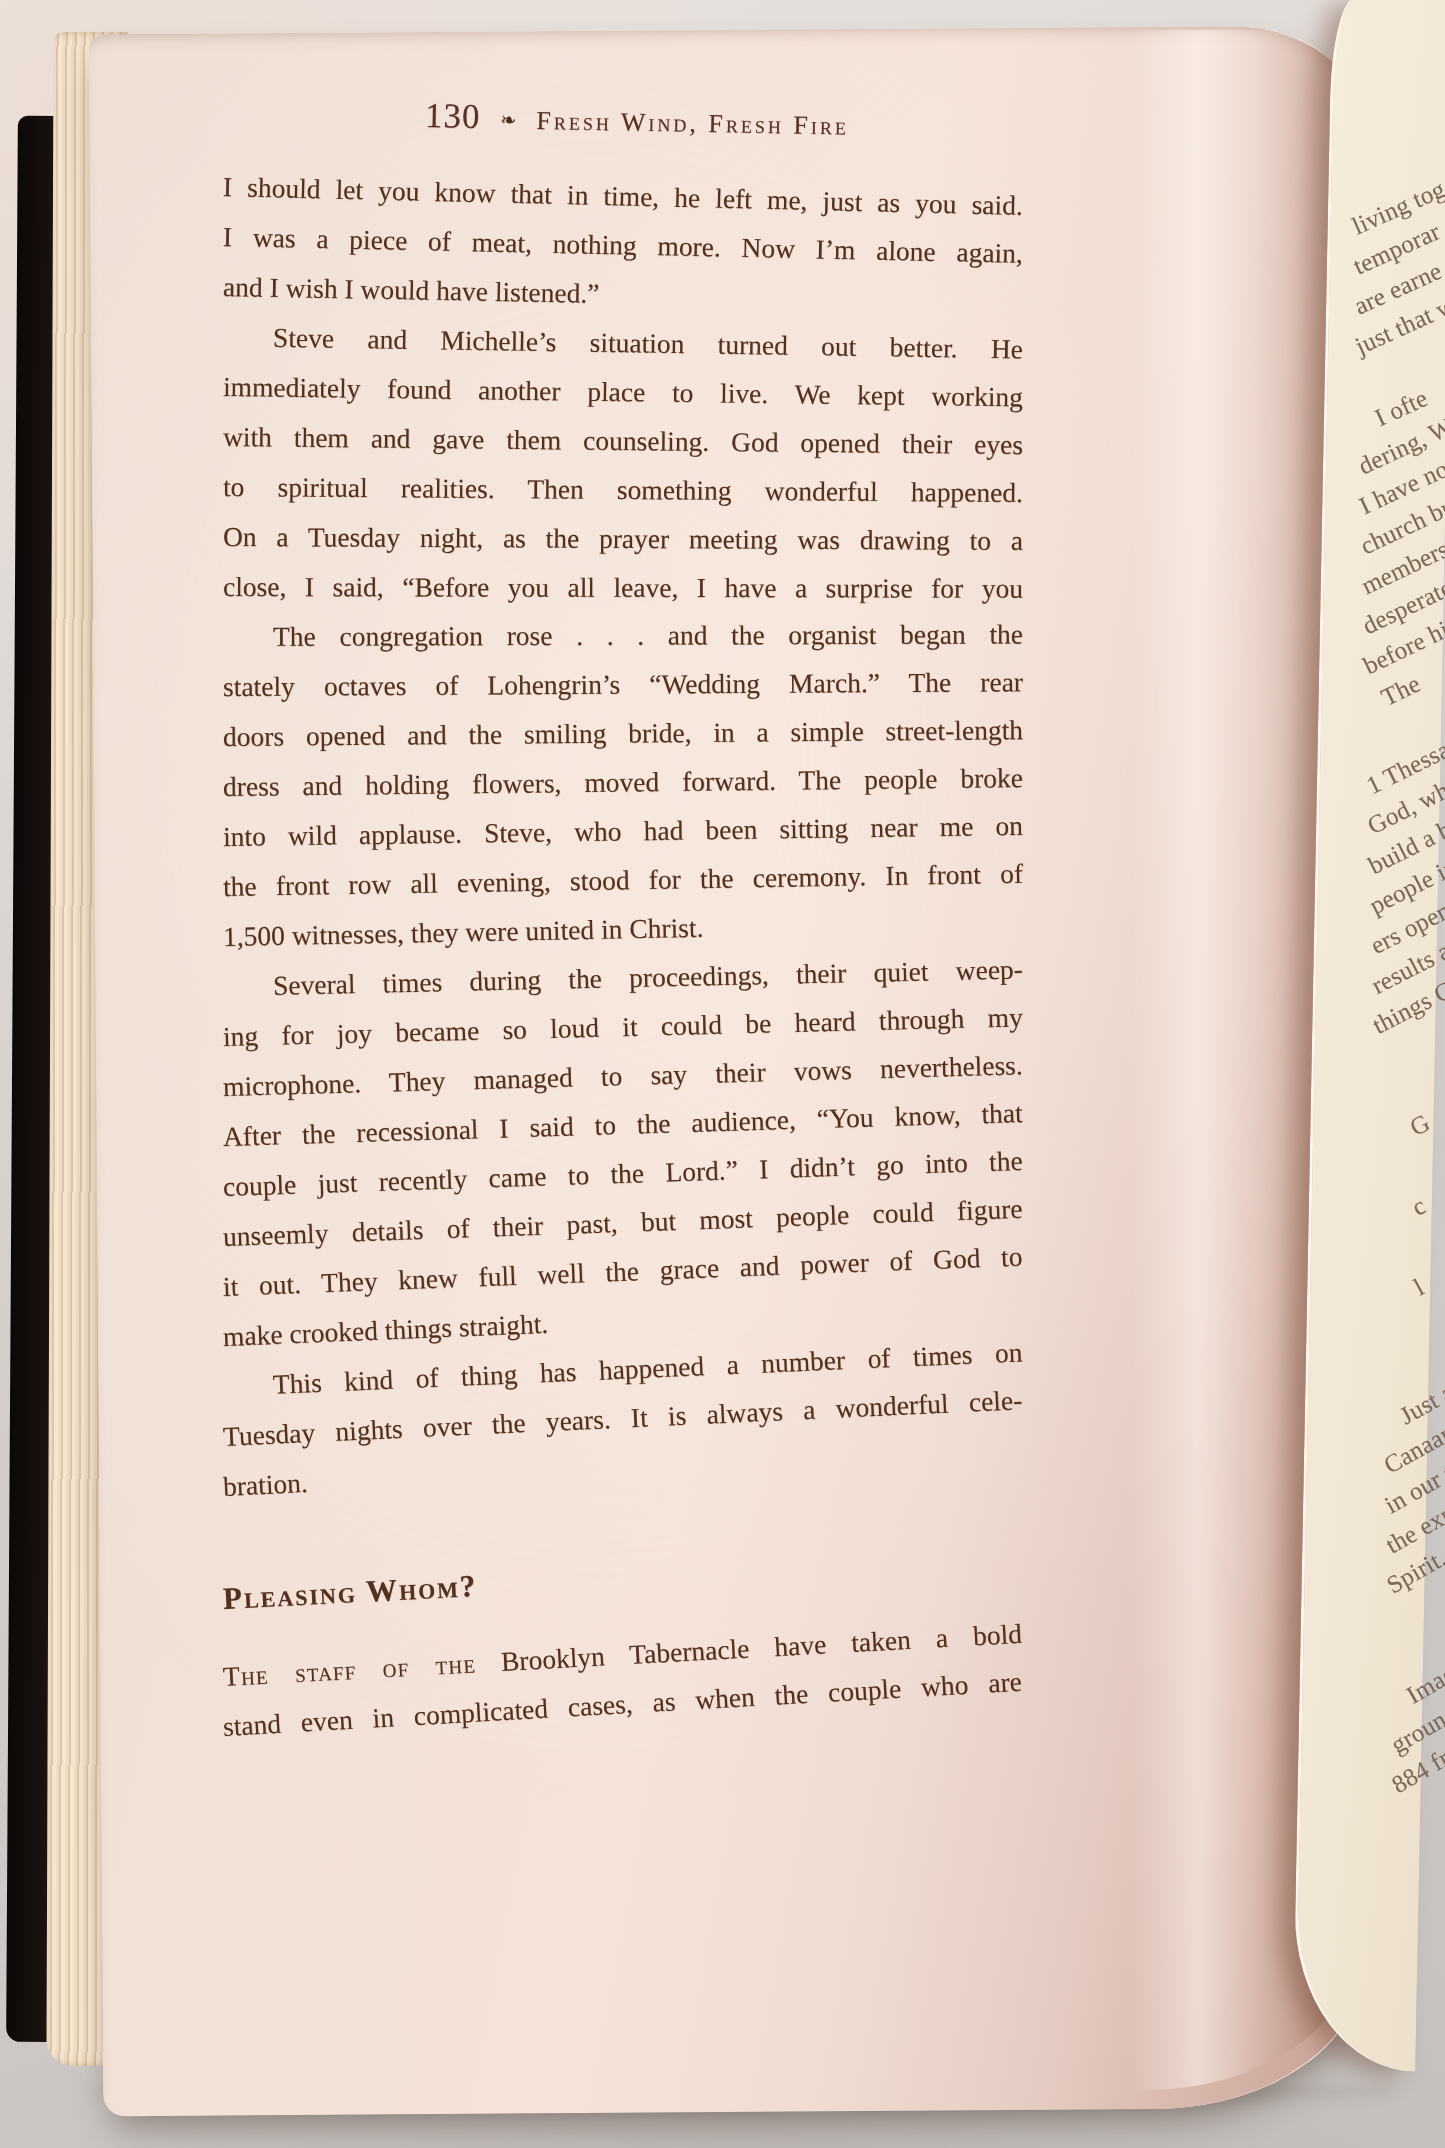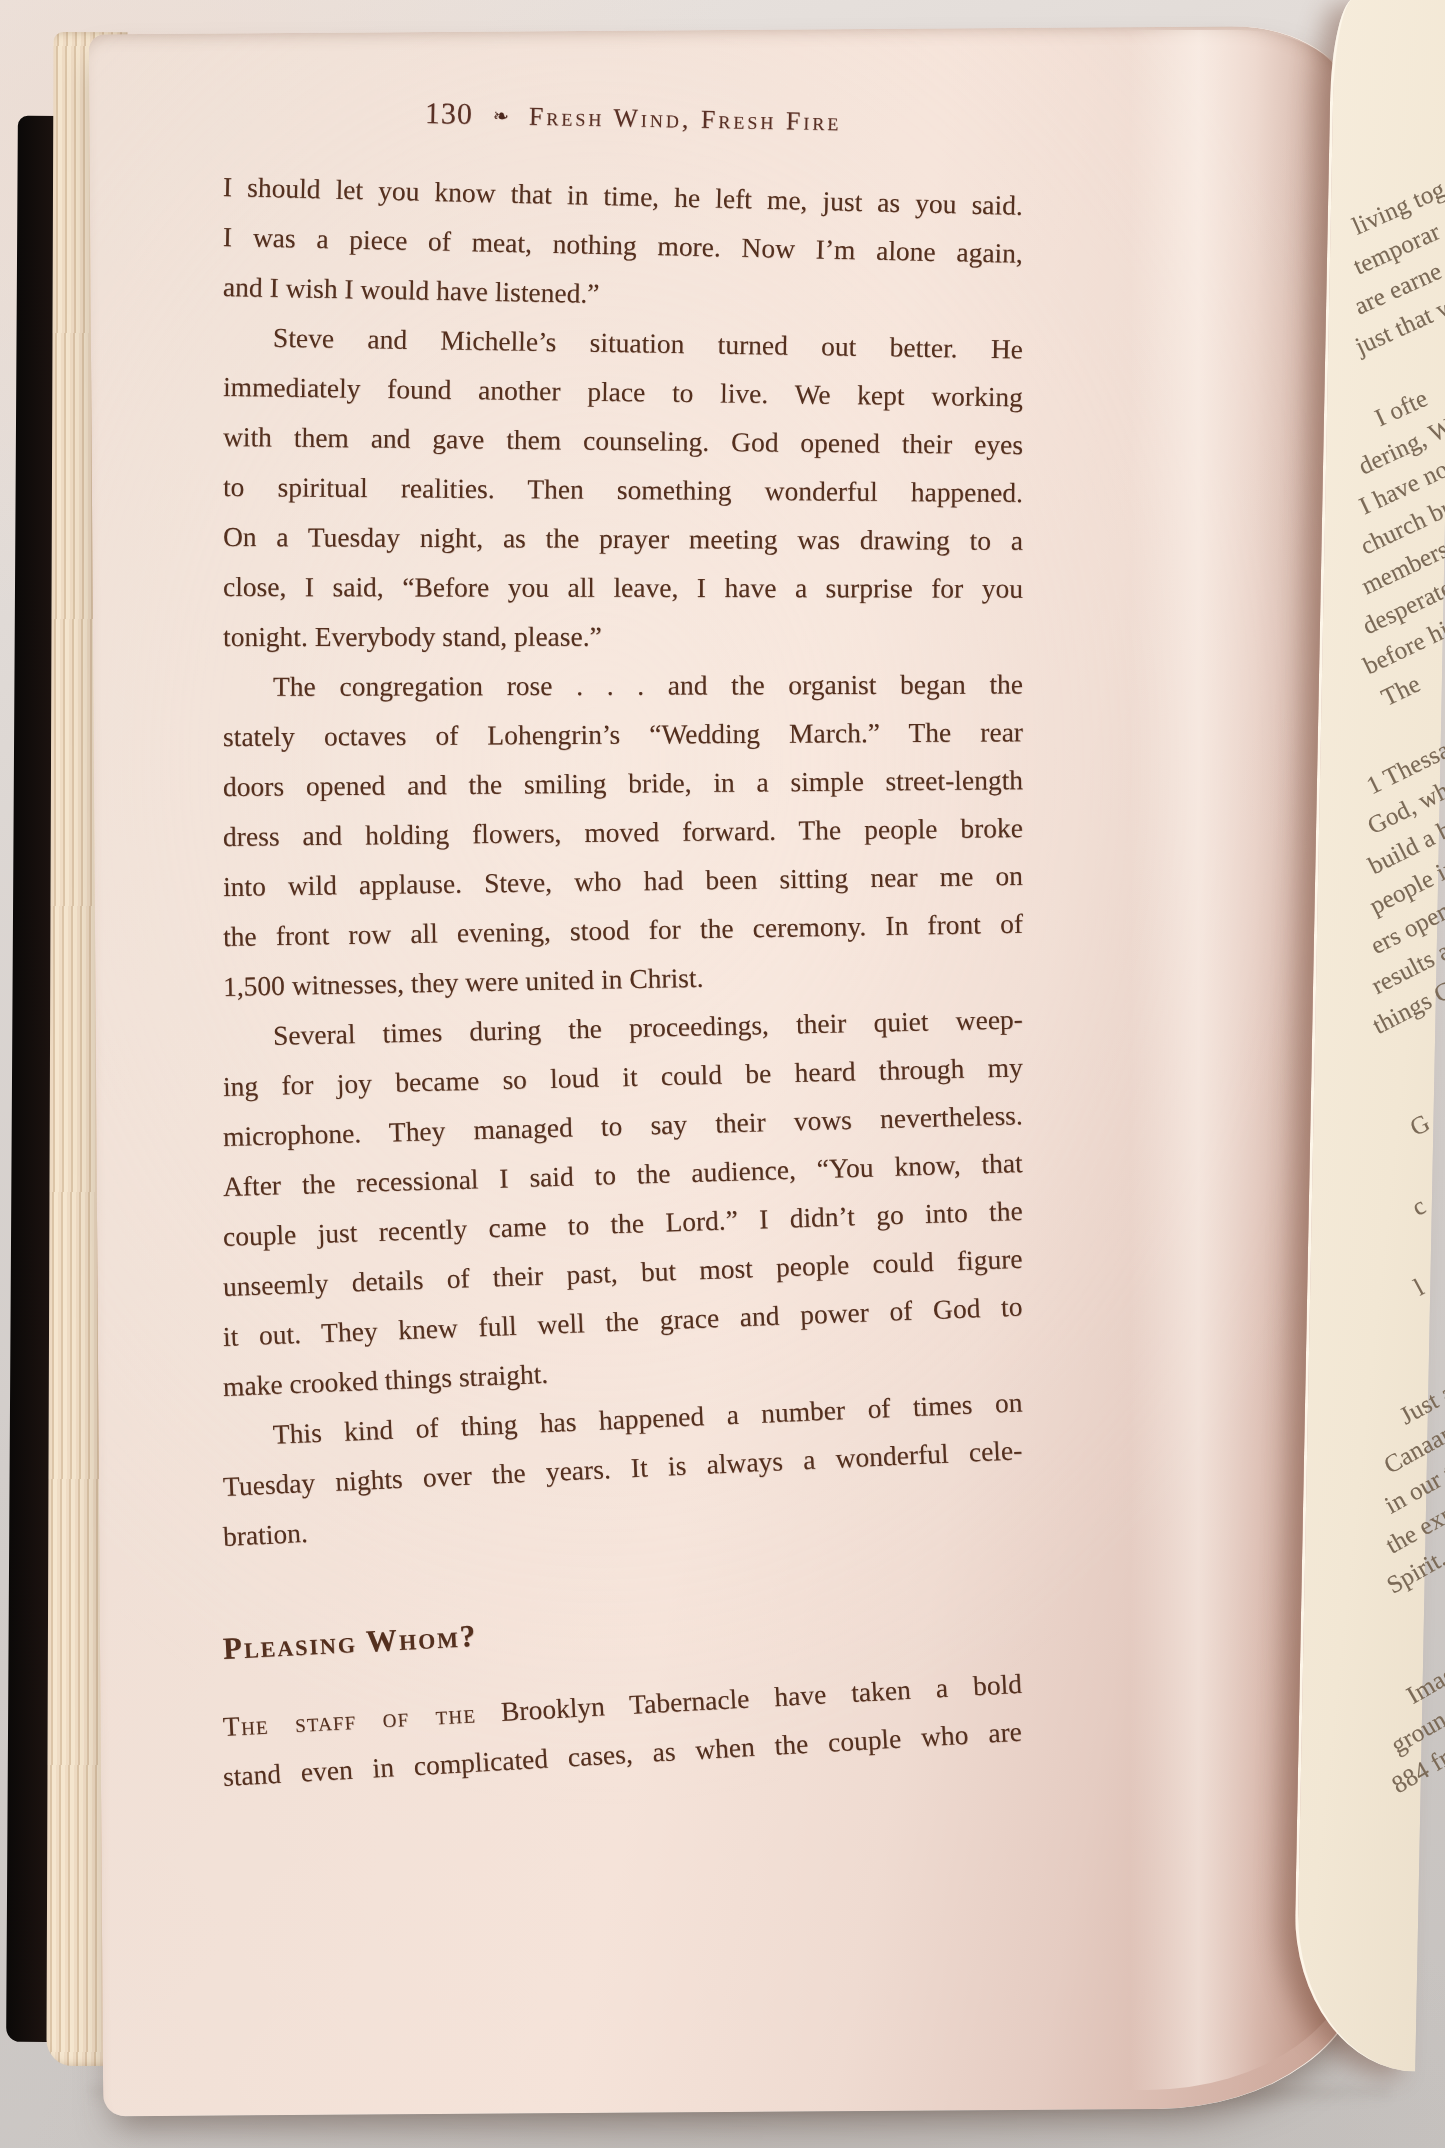--- a/index.html
+++ b/index.html
@@ -41,21 +41,21 @@
     position:absolute;left:1130px;top:30px;width:228px;height:2060px;pointer-events:none;
     background:linear-gradient(90deg,rgba(255,246,238,0) 0%,rgba(255,247,240,.55) 30%,rgba(244,226,216,.15) 55%,rgba(140,85,65,.22) 82%,rgba(110,60,45,.34) 100%);
     border-radius:0 120px 210px 0 / 0 80px 150px 0;
   }
   
   .page-header{
     position:absolute;left:425px;top:96px;display:flex;align-items:baseline;gap:20px;
     color:#5a3126;transform:rotate(1deg);transform-origin:left center;
     text-shadow:.3px .4px .7px rgba(90,49,38,.45);
   }
-  .page-num{font-size:30px;letter-spacing:1px;}
+  .page-num{font-size:35px;letter-spacing:1px;}
   .ornament{font-size:19px;position:relative;top:-2px;color:#4c281e;}
   .head-title{font-variant:small-caps;font-size:26px;letter-spacing:3px;}
   
   .left-page-text{position:absolute;left:223px;top:162px;width:840px;color:#54301f;
     text-shadow:.3px .4px .7px rgba(84,48,31,.4);}
   .line{
     font-size:27.5px;line-height:50px;height:50px;width:800px;
     text-align:justify;text-align-last:justify;transform-origin:left center;
   }
   .line.indent{padding-left:50px;width:750px;}
@@ -107,21 +107,20 @@
 <div class="left-page-text">
     <div class="line" style="transform: rotate(1.35deg);">I should let you know that in time, he left me, just as you said.</div>
     <div class="line" style="transform: rotate(1.2deg);">I was a piece of meat, nothing more. Now I’m alone again,</div>
     <div class="line endline" style="transform: rotate(1.04deg);">and I wish I would have listened.”</div>
     <div class="line indent" style="transform: rotate(0.89deg);">Steve and Michelle’s situation turned out better. He</div>
     <div class="line" style="transform: rotate(0.74deg);">immediately found another place to live. We kept working</div>
     <div class="line" style="transform: rotate(0.58deg);">with them and gave them counseling. God opened their eyes</div>
     <div class="line" style="transform: rotate(0.43deg);">to spiritual realities. Then something wonderful happened.</div>
     <div class="line" style="transform: rotate(0.28deg);">On a Tuesday night, as the prayer meeting was drawing to a</div>
     <div class="line" style="transform: rotate(0.12deg);">close, I said, “Before you all leave, I have a surprise for you</div>
-    <div class="line endline" style="transform: rotate(-0.03deg);">tonight. Everybody stand, please.”</div>
     <div class="line indent" style="transform: rotate(-0.18deg);">The congregation rose . . . and the organist began the</div>
     <div class="line" style="transform: rotate(-0.34deg);">stately octaves of Lohengrin’s “Wedding March.” The rear</div>
     <div class="line" style="transform: rotate(-0.49deg);">doors opened and the smiling bride, in a simple street-length</div>
     <div class="line" style="transform: rotate(-0.64deg);">dress and holding flowers, moved forward. The people broke</div>
     <div class="line" style="transform: rotate(-0.8deg);">into wild applause. Steve, who had been sitting near me on</div>
     <div class="line" style="transform: rotate(-0.95deg);">the front row all evening, stood for the ceremony. In front of</div>
     <div class="line endline" style="transform: rotate(-1.1deg);">1,500 witnesses, they were united in Christ.</div>
     <div class="line indent" style="transform: rotate(-1.26deg);">Several times during the proceedings, their quiet weep-</div>
     <div class="line" style="transform: rotate(-1.41deg);">ing for joy became so loud it could be heard through my</div>
     <div class="line" style="transform: rotate(-1.56deg);">microphone. They managed to say their vows nevertheless.</div>

